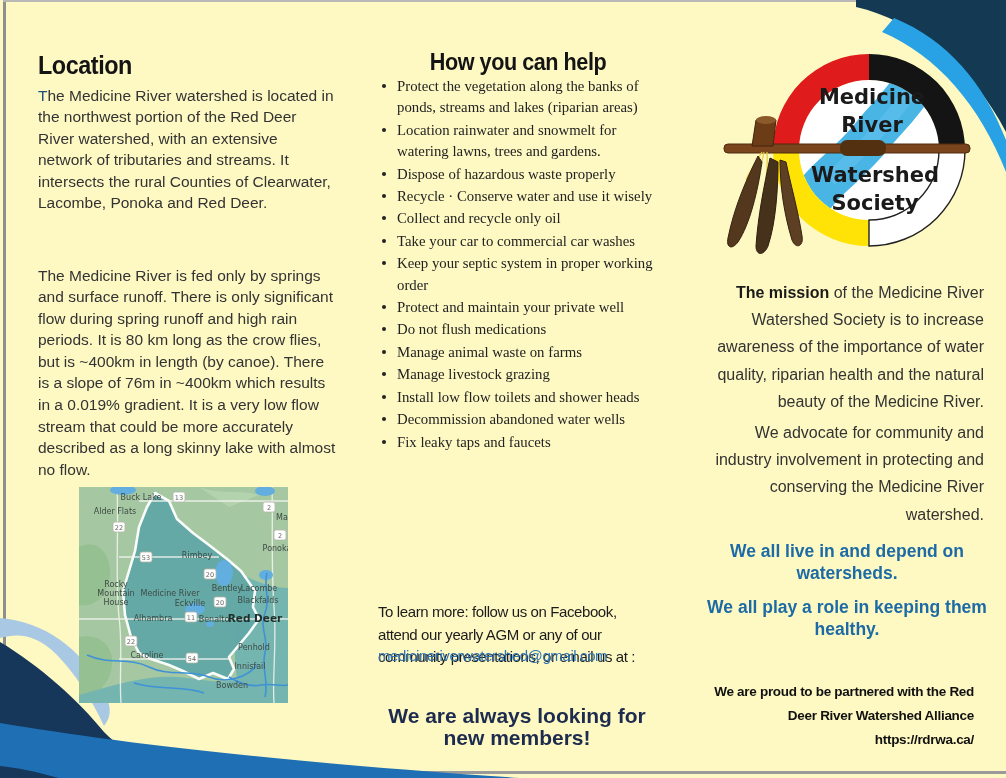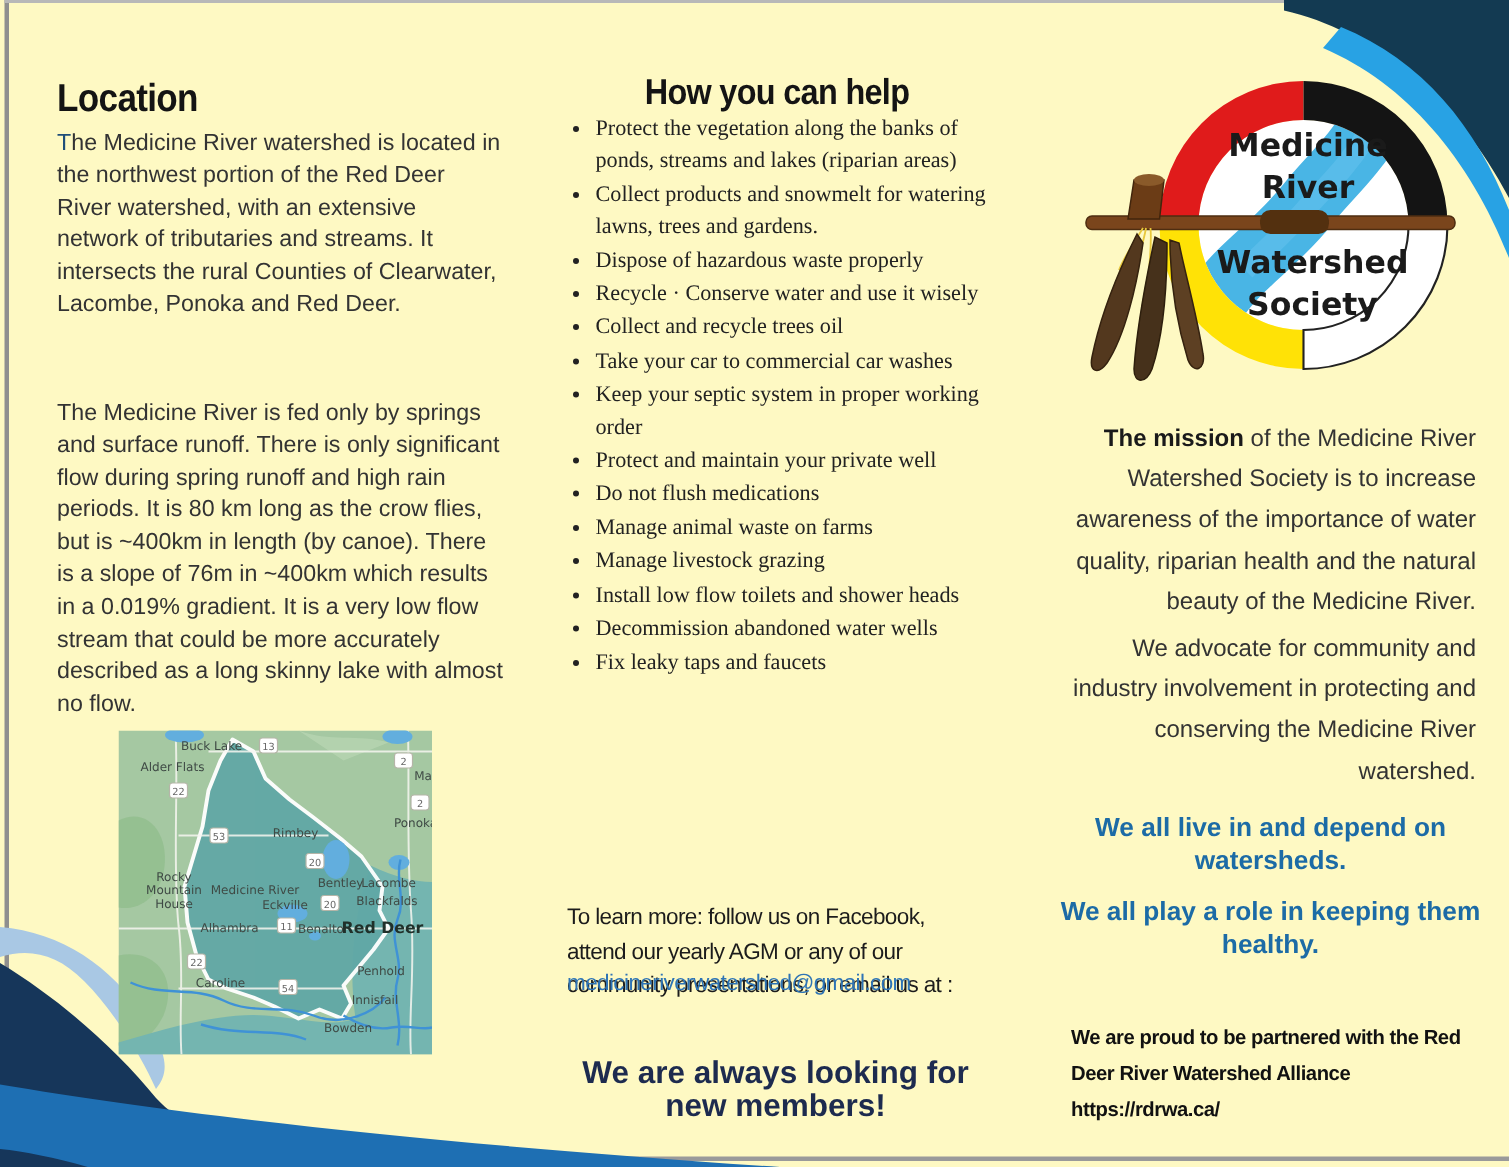--- a/index.html
+++ b/index.html
@@ -36,21 +36,21 @@
   
   .logo{left:722px;top:40px;z-index:3;}
   .mission{font-size:16px;line-height:27.2px;color:#333;z-index:3;text-align:right;}
   .mission b{color:#1a1a1a;}
   .mission1{left:710px;top:263px;width:274px;}
   .mission2{left:710px;top:403px;width:274px;}
   .slogan{left:706px;top:0;width:282px;text-align:center;font-size:17.5px;line-height:22px;
           font-weight:bold;color:#1c6ba6;z-index:3;}
   .slogan1{top:522px;}
   .slogan2{top:578px;}
-  .partner{left:714px;top:666px;width:260px;text-align:left;font-weight:bold;
+  .partner{left:714px;top:666px;width:260px;text-align:right;font-weight:bold;
            font-size:13.5px;line-height:24px;color:#111;letter-spacing:-.3px;z-index:3;}
   .partner a{color:#111;text-decoration:none;}
   
   .deco{position:absolute;z-index:2;pointer-events:none;}
   .deco-tr{right:0;top:0;}
   .deco-bl{left:0;bottom:0;}
   svg text{font-family:"DejaVu Sans",sans-serif;}
   .map-label{font-size:8px;fill:#3f4a45;}
   .map-label-big{font-size:10.5px;font-weight:bold;fill:#20302a;}
   .shield-txt{font-size:6.5px;fill:#666;}
@@ -178,24 +178,24 @@
           <text x="171" y="182" text-anchor="middle" class="map-label"><tspan x="171" dy="0">Innisfail</tspan></text>
           <text x="153" y="201" text-anchor="middle" class="map-label"><tspan x="153" dy="0">Bowden</tspan></text>
         </g>
     </svg>
   </div>
 
   <h2 class="abs h2">How you can help</h2>
 
   <ul class="abs help-list" id="help-list">
       <li><span class="dot"></span><span>Protect the vegetation along the banks of ponds, streams and lakes (riparian areas)</span></li>
-      <li><span class="dot"></span><span>Collect products and snowmelt for watering lawns, trees and gardens.</span></li>
+      <li><span class="dot"></span><span>Location rainwater and snowmelt for watering lawns, trees and gardens.</span></li>
       <li><span class="dot"></span><span>Dispose of hazardous waste properly</span></li>
       <li><span class="dot"></span><span>Recycle · Conserve water and use it wisely</span></li>
-      <li><span class="dot"></span><span>Collect and recycle trees oil</span></li>
+      <li><span class="dot"></span><span>Collect and recycle only oil</span></li>
       <li><span class="dot"></span><span>Take your car to commercial car washes</span></li>
       <li><span class="dot"></span><span>Keep your septic system in proper working order</span></li>
       <li><span class="dot"></span><span>Protect and maintain your private well</span></li>
       <li><span class="dot"></span><span>Do not flush medications</span></li>
       <li><span class="dot"></span><span>Manage animal waste on farms</span></li>
       <li><span class="dot"></span><span>Manage livestock grazing</span></li>
       <li><span class="dot"></span><span>Install low flow toilets and shower heads</span></li>
       <li><span class="dot"></span><span>Decommission abandoned water wells</span></li>
       <li><span class="dot"></span><span>Fix leaky taps and faucets</span></li>
     </ul>

